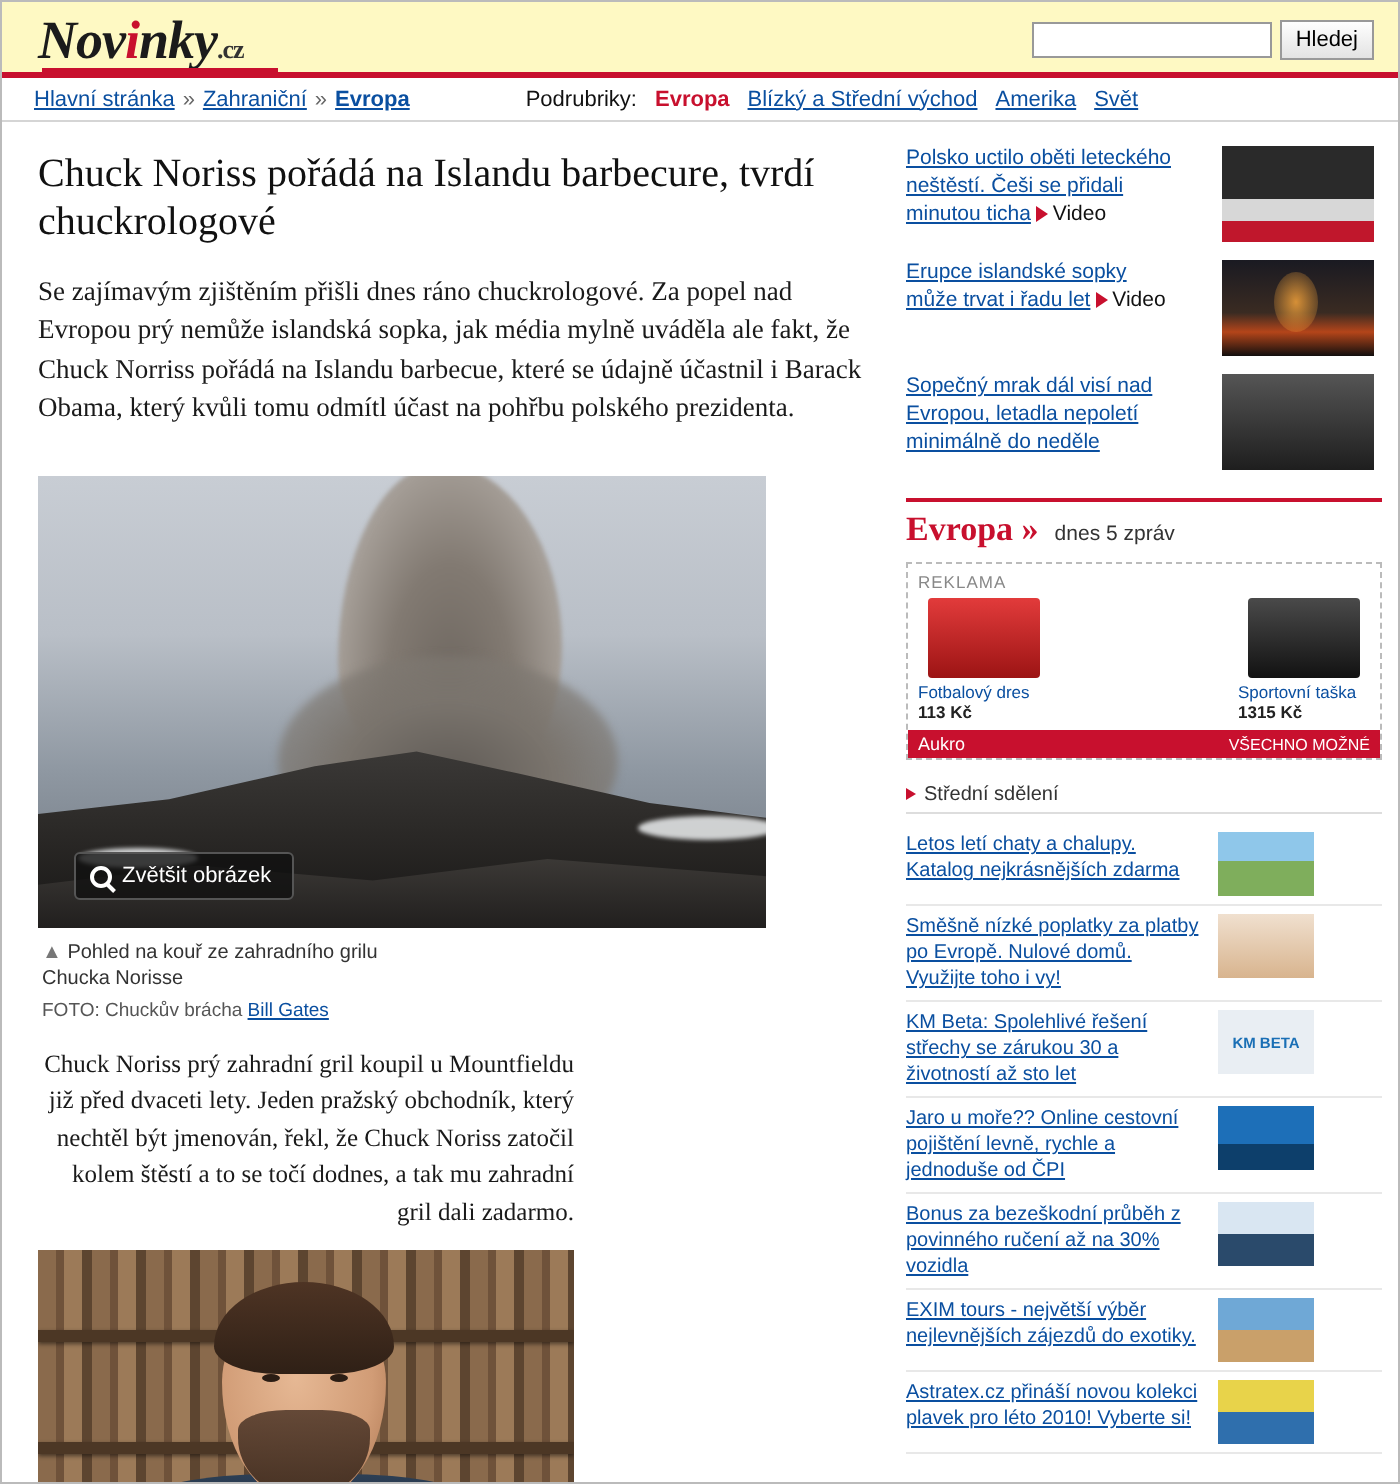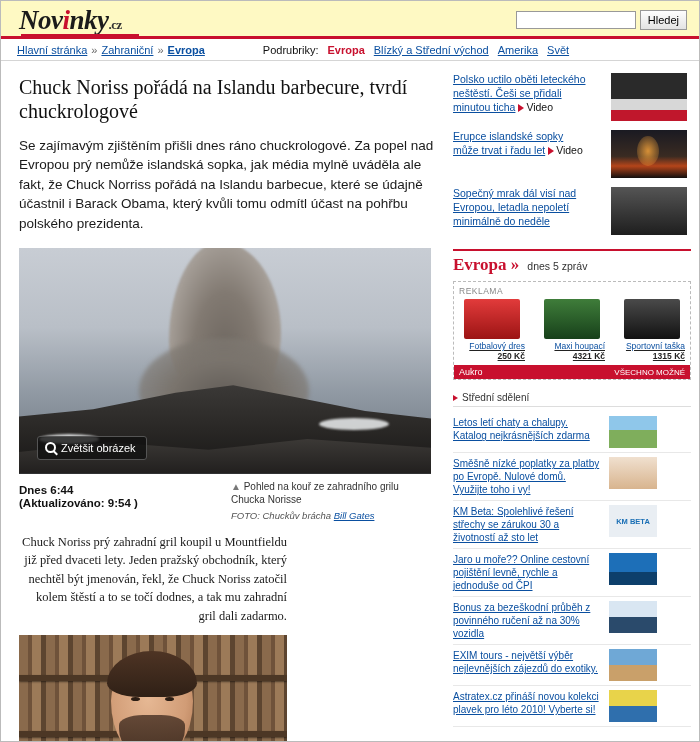--- a/index.html
+++ b/index.html
@@ -116,31 +116,31 @@
   
   h1.headline {
     font-family: "Liberation Serif", serif;
     font-size: 20px;
     font-weight: normal;
     line-height: 1.22;
     margin: 4px 0 12px 0;
     color: #111;
   }
   .perex {
-    font-family: Liberation Sans, sans-serif;
+    font-family: Liberation Serif, serif;
     font-size: 13.5px;
     line-height: 1.45;
-    margin: 0 0 14px 0;
+    margin: 0 0 24px 0;
     color: #1a1a1a;
   }
 
   
   .photo-wrap {
     position: relative;
-    width: 412px; height: 226px;
+    width: 364px; height: 226px;
     margin-bottom: 6px;
     overflow: hidden;
     background: #2b2b33;
   }
   .volcano-sky {
     position: absolute; inset: 0;
     background: linear-gradient(#c8cdd4 0%, #b9bfc7 35%, #8f98a2 65%, #6a727c 100%);
   }
   .plume {
     position: absolute;
@@ -216,21 +216,21 @@
   .meta-date { font-weight: bold; font-size: 11.5px; color: #111; margin-top: 4px; }
   .meta-upd { font-weight: bold; font-size: 11.5px; color: #111; margin-top: 1px; }
   .caption {
     width: 200px;
     font-size: 10px;
     color: #333;
     line-height: 1.32;
     padding-left: 2px;
   }
   .caption .arrow { color: #777; }
-  .caption .credit { color: #555; font-size: 9.5px; display: block; margin-top: 4px; font-style: italic; }
+  .caption .credit { color: #555; font-size: 9.5px; display: block; margin-top: 4px; }
   .caption .credit a { color: #0a4fa0; }
 
   .bodytext {
     font-family: "Liberation Serif", serif;
     font-size: 12.5px;
     line-height: 1.48;
     margin: 10px 0 10px 0;
     width: 268px;
     color: #1a1a1a;
     text-align: right;
@@ -356,21 +356,21 @@
   .section-note { font-size: 10.5px; color: #333; }
 
   .ad-box {
     border: 1px dashed #bbb;
     padding: 4px 5px 0 5px;
     margin-bottom: 12px;
     background: #fff;
   }
   .ad-label { font-size: 8.5px; color: #888; letter-spacing: 0.5px; margin-bottom: 3px; }
   .ad-items { display: flex; gap: 6px; justify-content: space-between; }
-  .ad-item { width: 66px; text-align: right; text-decoration: underline; }
+  .ad-item { width: 66px; text-align: left; }
   .ad-img { width: 56px; height: 40px; margin: 0 auto 2px auto; border-radius: 2px; }
   .ad-img.red { background: linear-gradient(#e23b3b, #9c1414); }
   .ad-img.green { background: linear-gradient(#3f7d3a, #17401a); }
   .ad-img.black { background: linear-gradient(#4a4a4a, #121212); }
   .ad-name { font-size: 8.5px; color: #0a4fa0; line-height: 1.2; }
   .ad-price { font-size: 8.5px; color: #222; font-weight: bold; }
   .ad-bar {
     margin: 4px -5px 0 -5px;
     background: #c8102e;
     color: #fff;
@@ -473,24 +473,20 @@
         <div class="ash-ground2"></div>
         <div class="snowpatch" style="left:20px; bottom:30px; width:60px; height:10px;"></div>
         <div class="snowpatch" style="left:300px; bottom:44px; width:70px; height:12px;"></div>
         <div class="zoom-btn">
           <span class="mag"></span>
           <span>Zvětšit obrázek</span>
         </div>
       </div>
 
       <div class="caption-row">
-        <div class="meta-left">
-          <div class="meta-date">Dnes 6:44</div>
-          <div class="meta-upd">(Aktualizováno: 9:54 )</div>
-        </div>
         <div class="caption">
           <span class="arrow">▲</span>
           <span>Pohled na kouř ze zahradního grilu Chucka Norisse</span>
           <span class="credit">
             <span>FOTO: Chuckův brácha</span>
             <a href="#">Bill Gates</a>
           </span>
         </div>
       </div>
 
@@ -538,26 +534,21 @@
         <span class="section-title"><span>Evropa</span> <span class="chev">»</span></span>
         <span class="section-note">dnes 5 zpráv</span>
       </div>
 
       <div class="ad-box">
         <div class="ad-label">REKLAMA</div>
         <div class="ad-items">
           <div class="ad-item">
             <div class="ad-img red"></div>
             <div class="ad-name">Fotbalový dres</div>
-            <div class="ad-price">250 Kč</div>
-          </div>
-          <div class="ad-item">
-            <div class="ad-img green"></div>
-            <div class="ad-name">Maxi houpací</div>
-            <div class="ad-price">4321 Kč</div>
+            <div class="ad-price">113 Kč</div>
           </div>
           <div class="ad-item">
             <div class="ad-img black"></div>
             <div class="ad-name">Sportovní taška</div>
             <div class="ad-price">1315 Kč</div>
           </div>
         </div>
         <div class="ad-bar">
           <span>Aukro</span>
           <span class="right">VŠECHNO MOŽNÉ</span>

